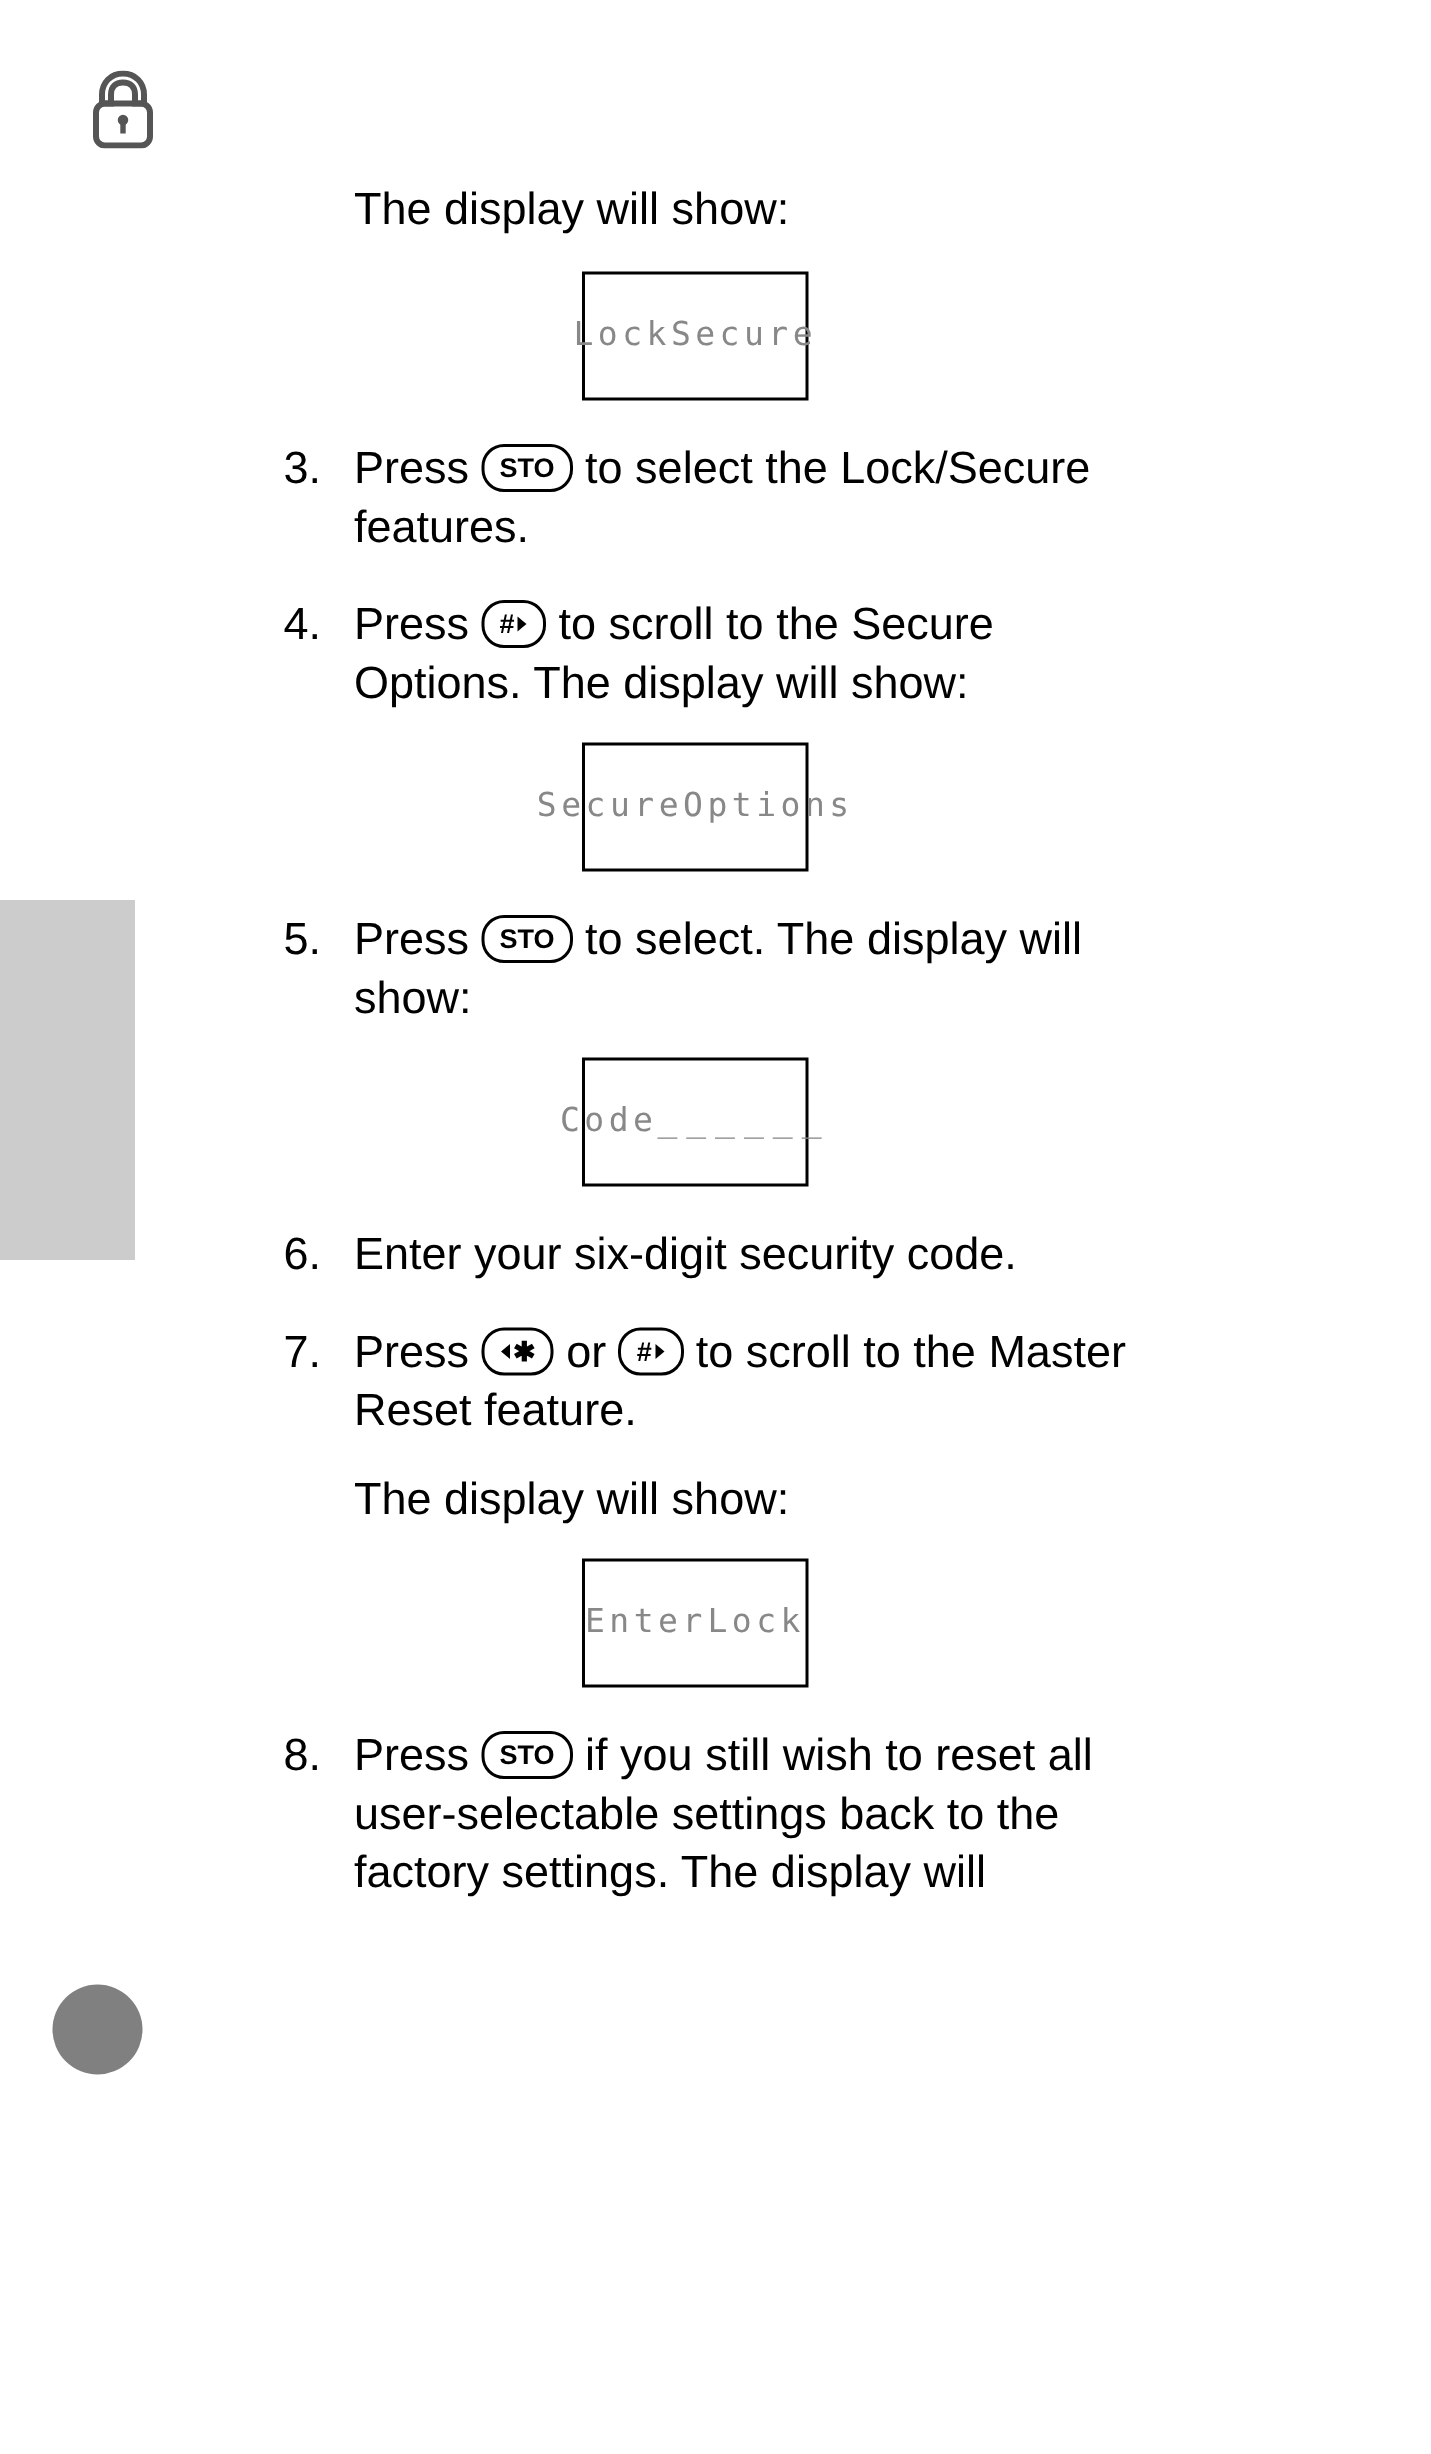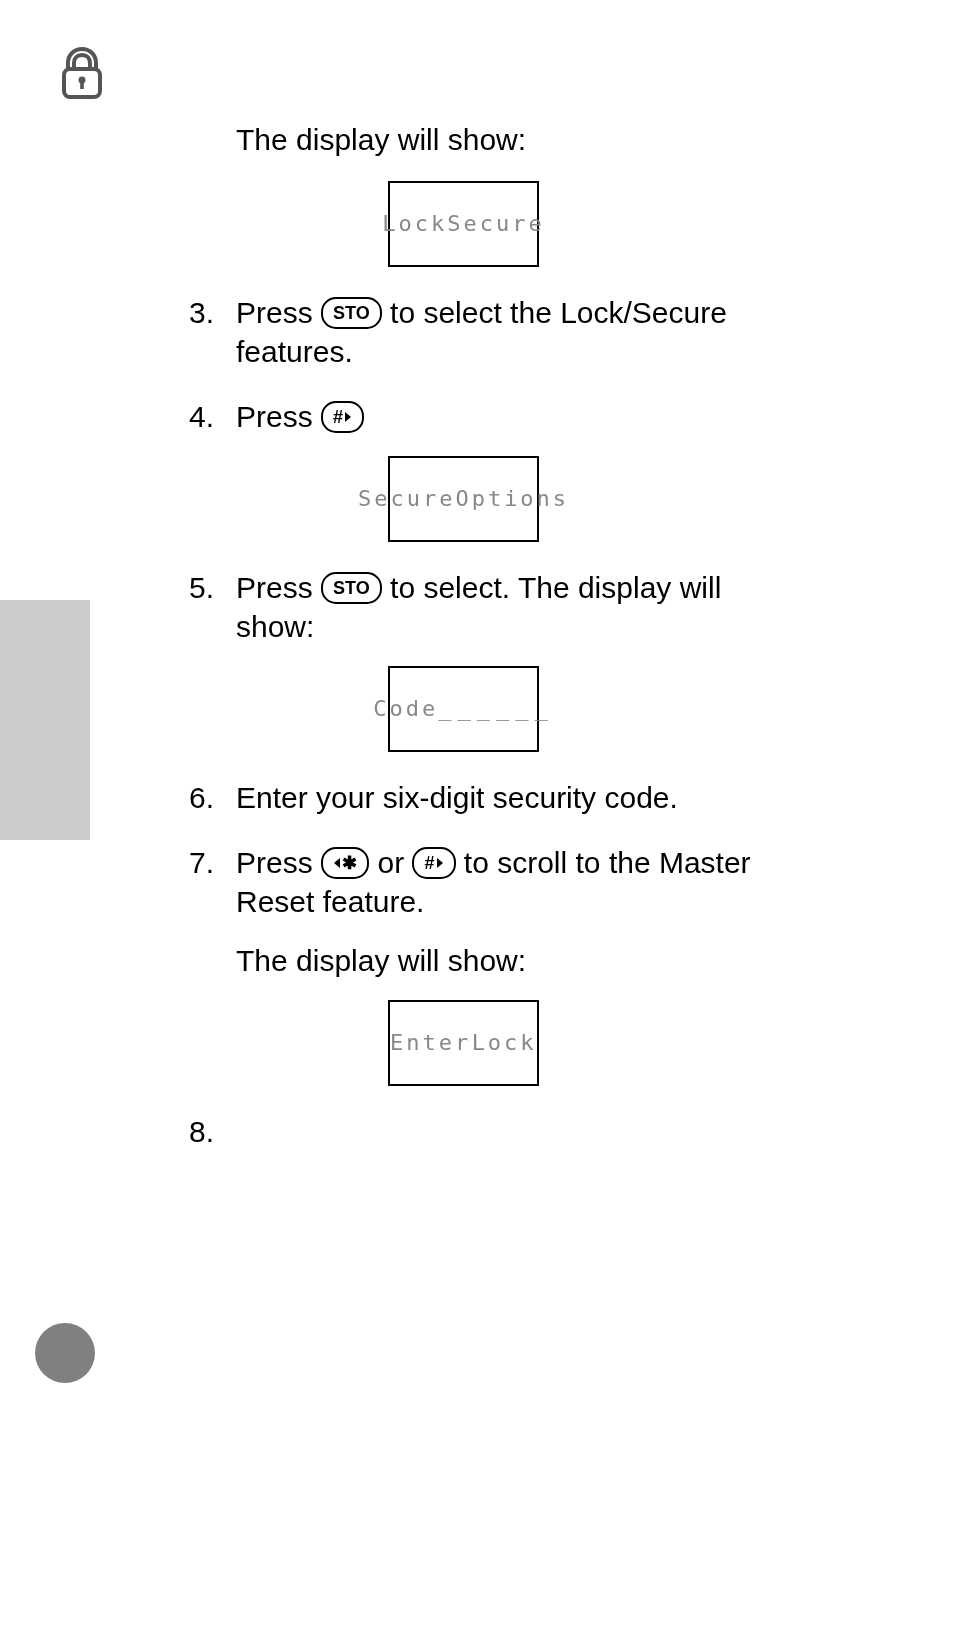--- a/index.html
+++ b/index.html
@@ -155,21 +155,21 @@
     </li>
 
     <li>
       <div class="step-body">
         <p>
           <span>Press </span><span class="key hash">
               <span>#</span>
               <svg width="8" height="12" viewBox="0 0 8 12">
                 <path d="M1 1 L7 6 L1 11 Z" fill="#000"></path>
               </svg>
-            </span>
+            </span><span> to scroll to the Secure Options. The display will show:</span>
         </p>
         <div class="display-box">
           <span class="line1">Secure</span>
           <span class="line2">Options</span>
         </div>
       </div>
     </li>
 
     <li>
       <div class="step-body">
@@ -207,17 +207,20 @@
         <p>The display will show:</p>
         <div class="display-box">
           <span class="line1">Enter</span>
           <span class="line2">Lock</span>
         </div>
       </div>
     </li>
 
     <li>
       <div class="step-body">
+        <p>
+          <span>Press </span><span class="key">STO</span><span> if you still wish to reset all user-selectable settings back to the factory settings. The display will</span>
+        </p>
       </div>
     </li>
 
   </ol>
 </div>
 
 </body></html>

